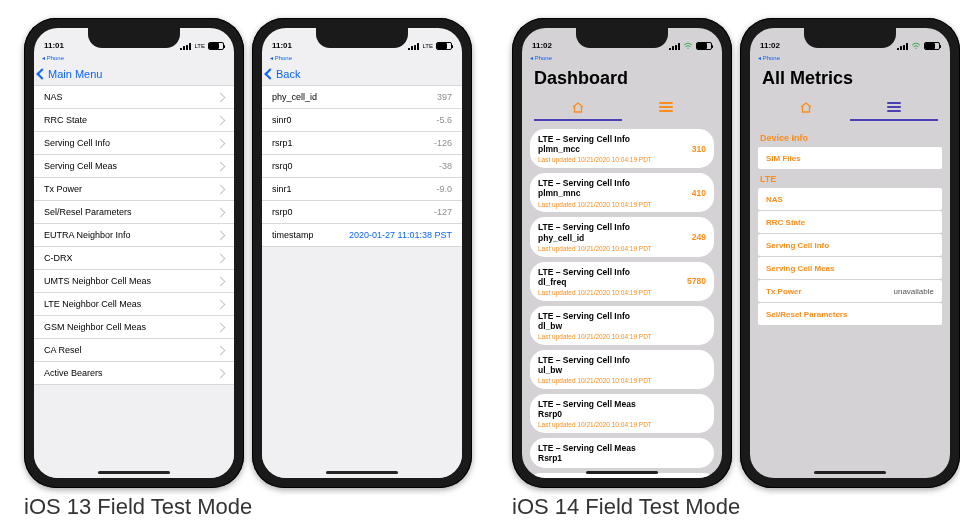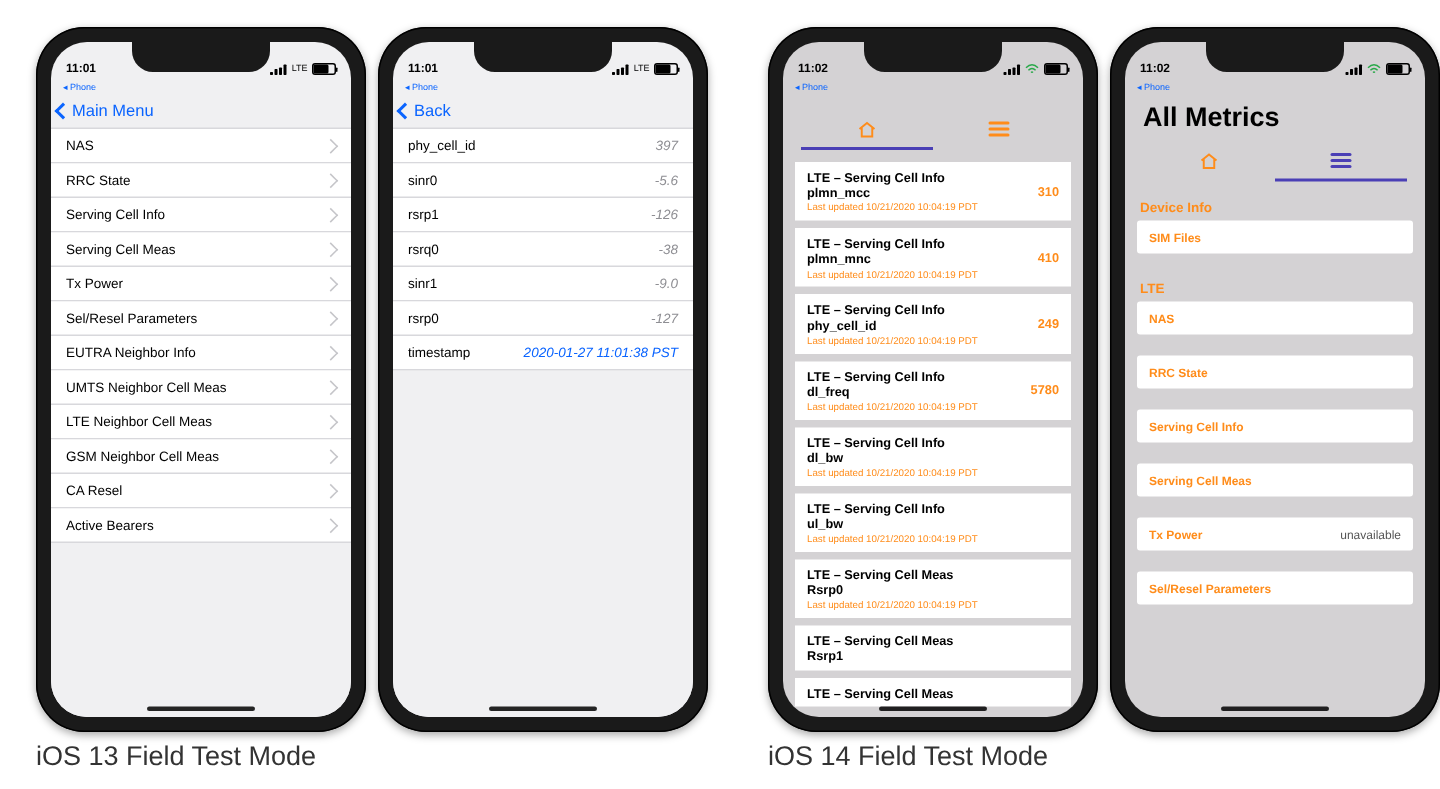--- a/index.html
+++ b/index.html
@@ -19,21 +19,21 @@
     margin:0;
     padding:18px 24px;
     background:#fff;
     font-family:-apple-system,BlinkMacSystemFont,"Segoe UI",Helvetica,Arial,sans-serif;
     font-size:10px;
     color:#000;
   }
   .row{display:flex;gap:40px;}
   .group{display:flex;flex-direction:column;gap:0;}
   .pair{display:flex;gap:8px;}
-  .caption{font-size:18px;color:#333;margin-top:6px;}
+  .caption{font-size:22px;color:#333;margin-top:6px;}
 
   
   .phone{
     width:var(--phone-w);
     height:var(--phone-h);
     background:var(--bezel);
     border-radius:32px;
     padding:10px;
     position:relative;
     box-shadow:0 0 0 1px #000 inset,0 2px 6px rgba(0,0,0,.35);
@@ -94,21 +94,21 @@
   .chev-left{width:8px;height:8px;border-left:2px solid var(--ios-blue);border-bottom:2px solid var(--ios-blue);transform:rotate(45deg);}
 
   
   .list13{flex:1;overflow:hidden;background:var(--screen-13);}
   .cell{
     display:flex;align-items:center;justify-content:space-between;
     height:23px;padding:0 10px;background:#fff;
     border-bottom:1px solid var(--rule);
     font-size:9px;color:#000;
   }
-  .cell .val{color:var(--ios-grey);font-size:9px;font-style:italic;}
+  .cell .val{color:var(--ios-grey);font-size:9px;}
   .cell .val.blue{color:var(--ios-blue);}
   .disclosure{
     width:7px;height:7px;border-right:1.5px solid #c5c5c9;border-top:1.5px solid #c5c5c9;
     transform:rotate(45deg);
   }
 
   
   .hdr14{
     padding:6px 12px 4px;
   }
@@ -119,37 +119,37 @@
   .seg{
     flex:1;display:flex;align-items:center;justify-content:center;
     border-bottom:2px solid transparent;
   }
   .seg.active{border-bottom-color:var(--accent14);}
   .seg svg,.seg .list-ic{stroke:var(--ios-orange);}
 
   
   .dash{flex:1;overflow:hidden;padding:4px 8px 0;}
   .card{
-    background:#fff;border-radius:0;padding:5px 8px 4px;margin-bottom:5px;
+    background:#fff;border-radius:15px;padding:5px 8px 4px;margin-bottom:5px;
     font-size:8px;line-height:1.2;
     display:flex;flex-direction:column;position:relative;
   }
   .card .t1{font-weight:700;color:#000;font-size:8.5px;}
   .card .t2{font-weight:700;color:#000;font-size:8.5px;}
   .card .upd{color:var(--ios-orange);font-size:6.5px;margin-top:2px;}
   .card .val{
     position:absolute;right:8px;top:50%;transform:translateY(-50%);
     color:var(--ios-orange);font-weight:700;font-size:8.5px;text-align:right;
   }
 
   
   .metrics{flex:1;overflow:hidden;padding:4px 8px 0;}
   .sec-head{color:var(--ios-orange);font-size:9px;font-weight:700;padding:4px 2px;}
   .mrow{
-    background:#fff;border-radius:2px;height:22px;margin-bottom:14px;
+    background:#fff;border-radius:2px;height:22px;margin-bottom:1px;
     display:flex;align-items:center;justify-content:space-between;
     padding:0 8px;font-size:8px;color:var(--ios-orange);font-weight:600;
   }
   .mrow .rv{color:#555;font-weight:400;}
 
   
   .home-ic path{fill:none;stroke:var(--ios-orange);stroke-width:1.3;}
   .list-ic{width:14px;height:10px;display:flex;flex-direction:column;justify-content:space-between;}
   .list-ic span{height:1.6px;background:var(--ios-orange);border-radius:1px;}
   .list-ic.blue span{background:var(--accent14);}
@@ -215,20 +215,24 @@
               </div>
               <div class="cell">
                 <span>Sel/Resel Parameters</span>
                 <span class="disclosure"></span>
               </div>
               <div class="cell">
                 <span>EUTRA Neighbor Info</span>
                 <span class="disclosure"></span>
               </div>
               <div class="cell">
+                <span>C-DRX</span>
+                <span class="disclosure"></span>
+              </div>
+              <div class="cell">
                 <span>UMTS Neighbor Cell Meas</span>
                 <span class="disclosure"></span>
               </div>
               <div class="cell">
                 <span>LTE Neighbor Cell Meas</span>
                 <span class="disclosure"></span>
               </div>
               <div class="cell">
                 <span>GSM Neighbor Cell Meas</span>
                 <span class="disclosure"></span>
@@ -336,20 +340,21 @@
                   <path d="M1 4 Q6 -1 11 4 M3 6 Q6 3 9 6 M5.2 8 Q6 7.2 6.8 8" fill="none" stroke="#2aa94a" stroke-width="1.2"></path>
                 </svg>
               <span class="batt">
                   <i></i>
                 </span>
             </div>
           </div>
           <div class="return-strip">◂ Phone</div>
 
           <div class="hdr14">
+            <h1>Dashboard</h1>
             <div class="segbar">
               <div class="seg active">
                 <svg class="home-ic" width="14" height="12" viewBox="0 0 14 12">
                     <path d="M2 6 L7 2 L12 6 M3.5 5 V11 H10.5 V5"></path>
                   </svg>
               </div>
               <div class="seg">
                 <span class="list-ic">
                     <span></span>
                     <span></span>

